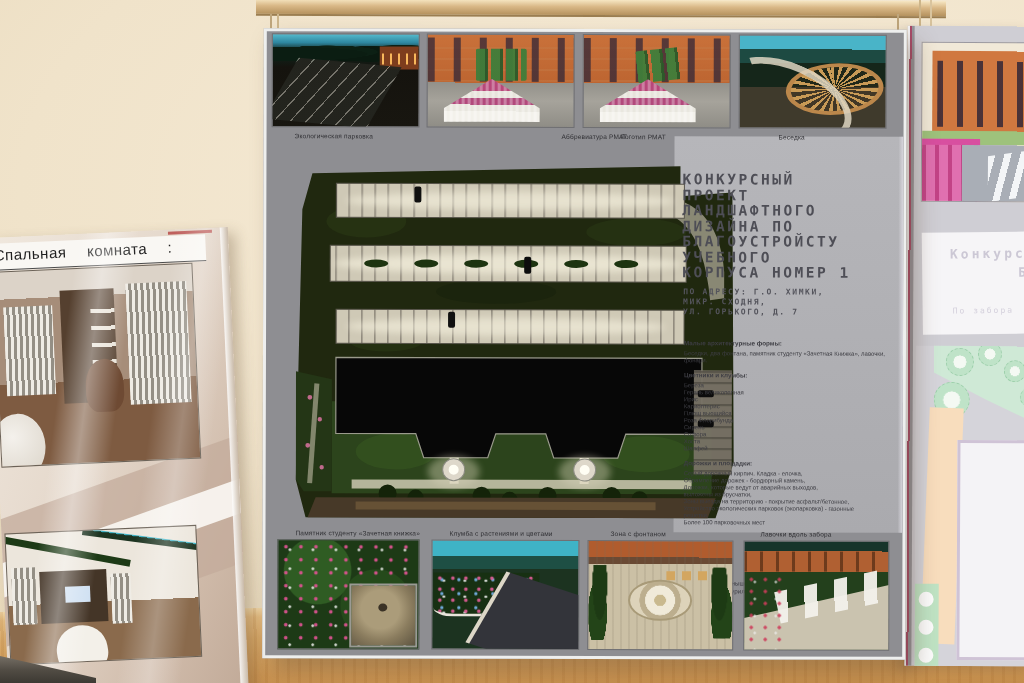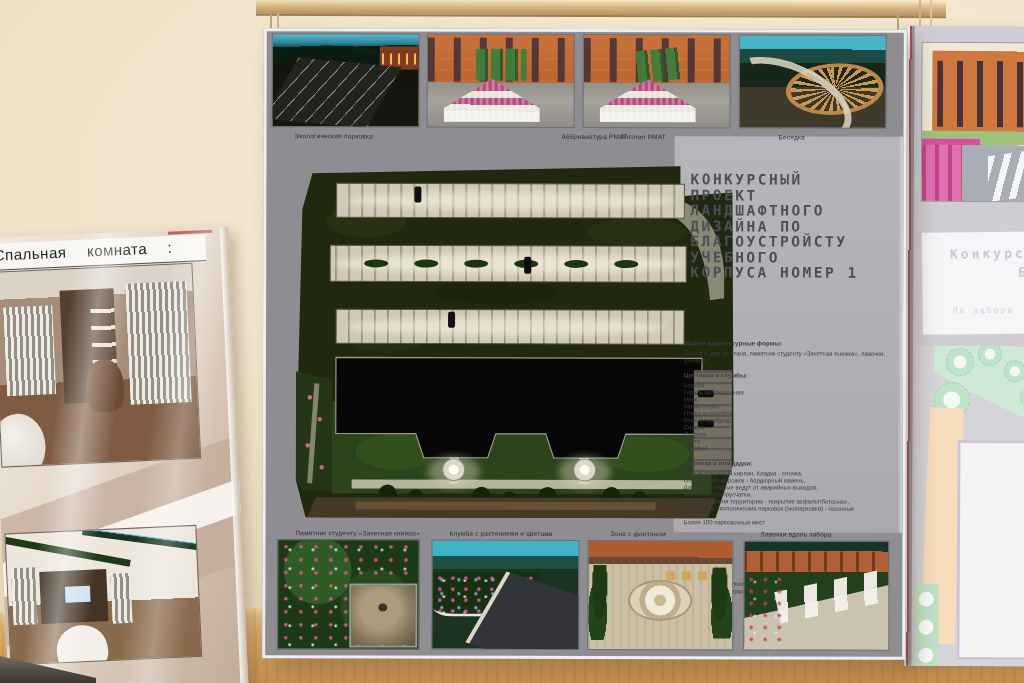--- a/index.html
+++ b/index.html
@@ -150,21 +150,21 @@
     radial-gradient(circle,rgba(205,60,90,.9) 0 1.4px,transparent 2px),
     radial-gradient(circle,rgba(240,240,240,.7) 0 1px,transparent 1.5px);
     background-size:14px 12px,21px 17px;}
 
   
   .plan{left:30px;top:130px;width:447px;height:358px;}
 
   
   .poster-title{left:416px;top:140px;width:220px;font-family:"DejaVu Sans Mono",monospace;
     font-size:14.5px;line-height:15.5px;letter-spacing:2.5px;font-weight:600;color:#4e4e56;
-    white-space:pre-line;margin-left:8px;}
+    white-space:pre-line;}
   .poster-addr{left:417px;top:255px;width:212px;font-family:"DejaVu Sans Mono",monospace;
     font-size:8px;line-height:10px;letter-spacing:1.6px;font-weight:600;color:#54545c;white-space:pre-line;}
   .info-col{left:418px;top:300px;width:206px;font-size:6px;line-height:7px;color:#3d3d43;}
   .sec-h{font-weight:bold;font-size:6.3px;margin:7px 0 4px;}
   .sec-b{white-space:pre-line;}
   .credits{left:418px;top:547px;width:206px;font-size:6.3px;line-height:8px;color:#3d3d43;white-space:pre-line;}
 
   
   .right-poster{left:906px;top:26px;width:132px;height:640px;transform:rotate(.3deg);
     background:#cfced4;box-shadow:-7px 5px 12px rgba(100,80,60,.25);overflow:hidden;}
@@ -344,20 +344,23 @@
       <rect x="15" y="222" width="5" height="100" fill="#cfc8b4" opacity=".55" transform="rotate(4 17 272)"></rect>
     </svg>
 
     <div class="abs poster-title">КОНКУРСНЫЙ
 ПРОЕКТ
 ЛАНДШАФТНОГО
 ДИЗАЙНА ПО
 БЛАГОУСТРОЙСТУ
 УЧЕБНОГО
 КОРПУСА НОМЕР 1</div>
+    <div class="abs poster-addr">ПО АДРЕСУ: Г.О. ХИМКИ,
+МИКР. СХОДНЯ,
+УЛ. ГОРЬКОГО, Д. 7</div>
     <div class="abs info-col">
       <div class="sec-h">Малые архитектурные формы:</div>
       <div class="sec-b">Беседки, два фонтана, памятник студенту «Зачетная Книжка», лавочки, фонари.</div>
       <div class="sec-h">Цветники и клумбы:</div>
       <div class="sec-b">Береза
 Герань великолепная
 Ирис
 Кариоптерис
 Плющ вьющийся
 Роза Флорибунда

